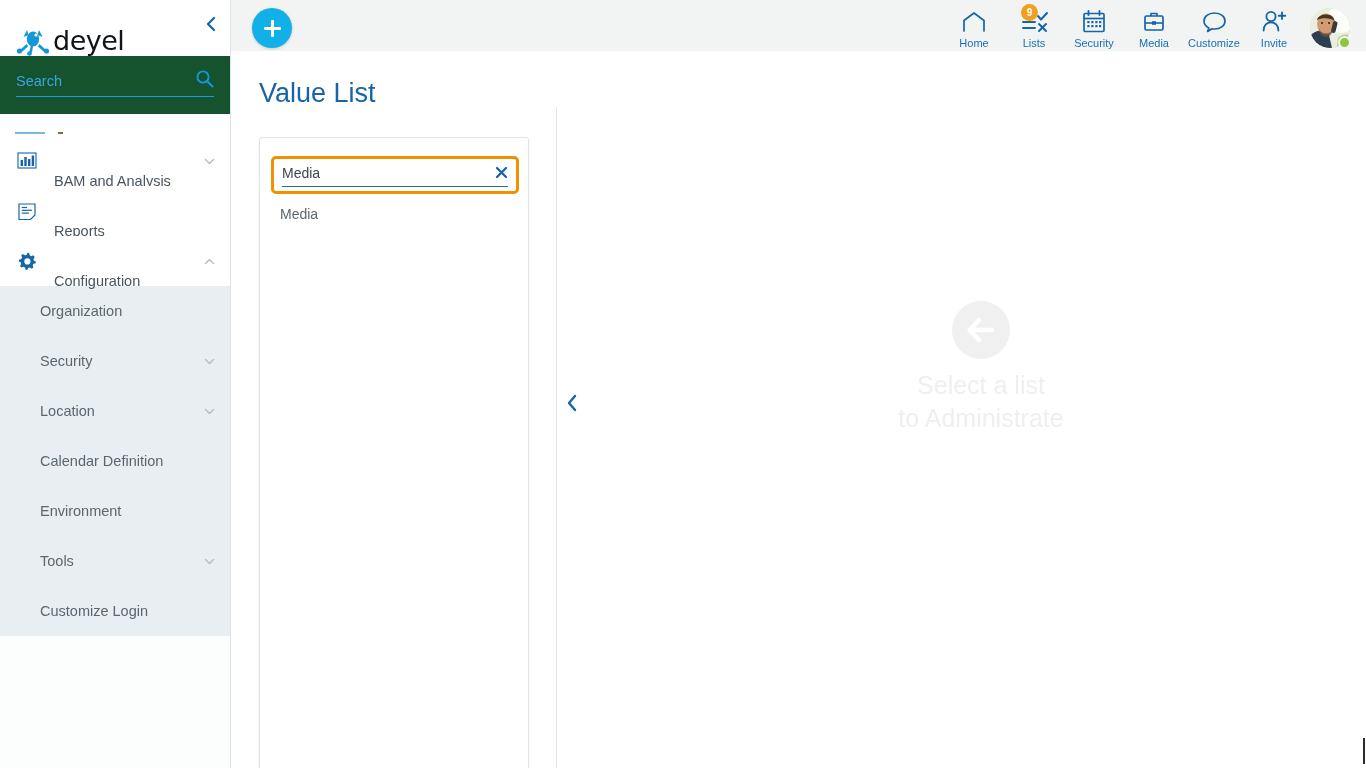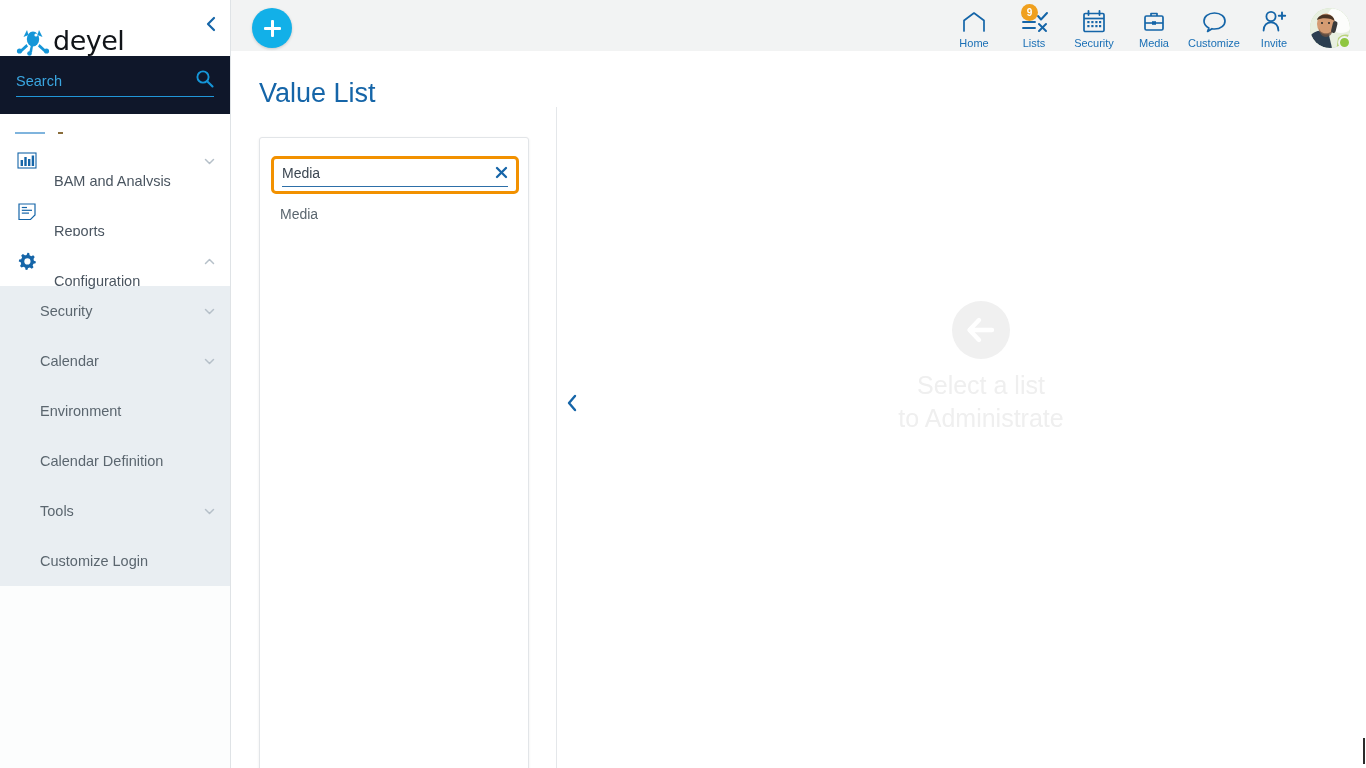--- a/index.html
+++ b/index.html
@@ -37,21 +37,21 @@
   #sidebar-collapse {
     position: absolute; right: 14px; top: 16px;
     color: #1565a8; font-size: 17px; line-height: 1;
     cursor: pointer; font-weight: 700;
   }
 
   #search-row {
     height: 58px;
     padding: 0 16px;
     display: flex; align-items: center;
-    background: #0f172a;
+    background: #14532d;
   }
   #search-wrap {
     width: 199px; position: relative;
     border-bottom: 1.5px solid #2196d8;
     display: flex; align-items: center;
     padding-bottom: 7px;
   }
   #search-input {
     border: none; outline: none; background: transparent;
     font-size: 14.5px; color: #30a2de;
@@ -344,40 +344,43 @@
       <span class="lbl">Configuration</span>
       <span class="chev">
         <svg width="13" height="13" viewBox="0 0 13 13">
             <polyline points="2.5,8.5 6.5,4.5 10.5,8.5" fill="none" stroke="#b6c0c9" stroke-width="1.5" stroke-linecap="round" stroke-linejoin="round"></polyline>
           </svg>
       </span>
     </div>
 
     <div class="sub-group">
       <div class="sub-item">
+        <span class="lbl">Organization</span>
+      </div>
+      <div class="sub-item">
         <span class="lbl">Security</span>
         <span class="chev">
           <svg width="13" height="13" viewBox="0 0 13 13">
               <polyline points="2.5,4.5 6.5,8.5 10.5,4.5" fill="none" stroke="#b6c0c9" stroke-width="1.5" stroke-linecap="round" stroke-linejoin="round"></polyline>
             </svg>
         </span>
       </div>
       <div class="sub-item">
-        <span class="lbl">Calendar</span>
+        <span class="lbl">Location</span>
         <span class="chev">
           <svg width="13" height="13" viewBox="0 0 13 13">
               <polyline points="2.5,4.5 6.5,8.5 10.5,4.5" fill="none" stroke="#b6c0c9" stroke-width="1.5" stroke-linecap="round" stroke-linejoin="round"></polyline>
             </svg>
         </span>
       </div>
       <div class="sub-item">
+        <span class="lbl">Calendar Definition</span>
+      </div>
+      <div class="sub-item">
         <span class="lbl">Environment</span>
-      </div>
-      <div class="sub-item">
-        <span class="lbl">Calendar Definition</span>
       </div>
       <div class="sub-item">
         <span class="lbl">Tools</span>
         <span class="chev">
           <svg width="13" height="13" viewBox="0 0 13 13">
               <polyline points="2.5,4.5 6.5,8.5 10.5,4.5" fill="none" stroke="#b6c0c9" stroke-width="1.5" stroke-linecap="round" stroke-linejoin="round"></polyline>
             </svg>
         </span>
       </div>
       <div class="sub-item">

